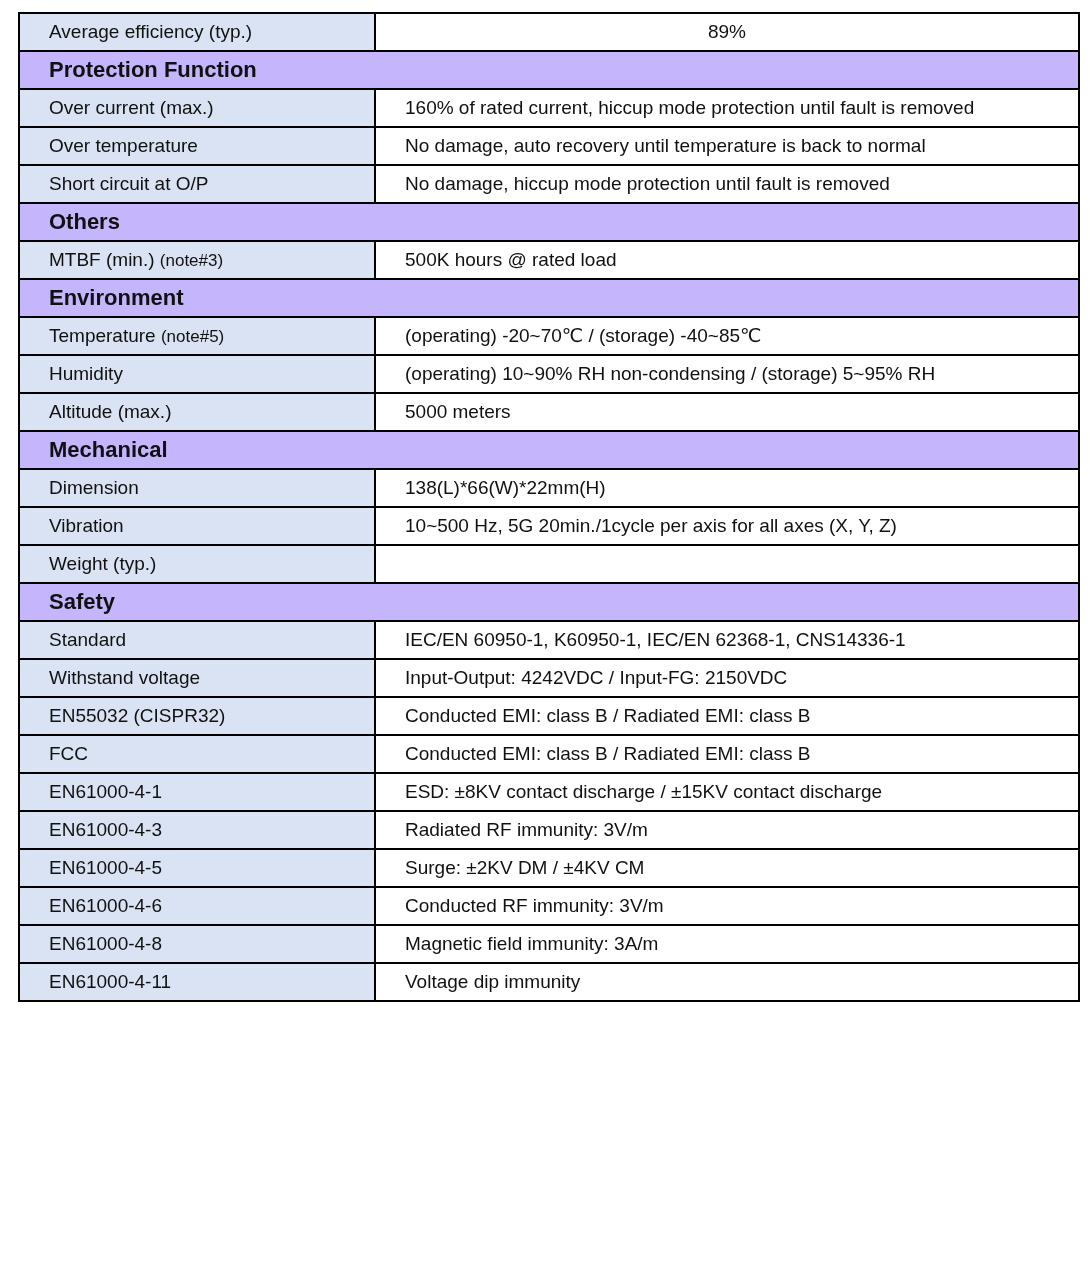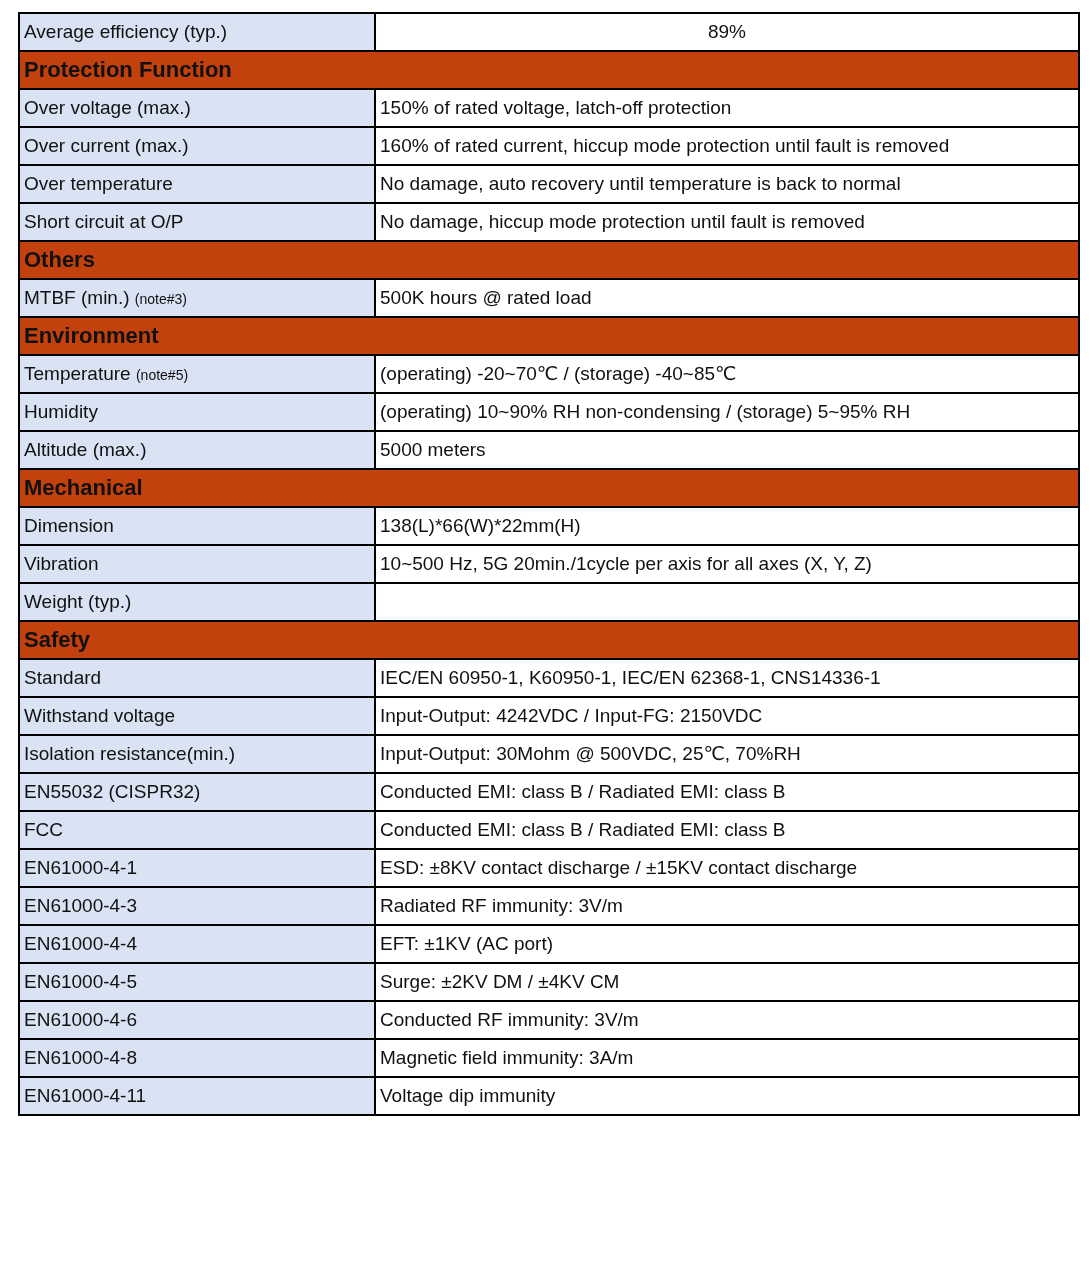--- a/index.html
+++ b/index.html
@@ -2,48 +2,44 @@
 <html><head>
 <meta charset="utf-8">
 <style>
   html, body { margin: 0; padding: 0; background: #ffffff; }
   body { width: 1090px; height: 1282px; position: relative; overflow: hidden;
          font-family: "Liberation Sans", "DejaVu Sans", sans-serif; color: #111; }
   table.spec { position: absolute; left: 18px; top: 12px; width: 1060px;
                border-collapse: collapse; table-layout: fixed; }
   table.spec col.c1 { width: 356px; }
   table.spec col.c2 { width: 704px; }
-  table.spec td { border: 2.5px solid #000; height: 36px; padding: 0 0 0 4px;
+  table.spec td { border: 2.5px solid #000; height: 36px; padding: 0 0 0 29px;
                   font-size: 19px; line-height: 20px; vertical-align: middle;
                   white-space: nowrap; overflow: hidden; }
   td.label { background: #dae3f3; }
   td.value { background: #ffffff; }
   td.value.center { text-align: center; padding-left: 0; border-radius: 11px; }
-  tr.section td { background: #c2410c; font-weight: bold; font-size: 22px; }
-  .note { font-size: 14px; }
+  tr.section td { background: #c4b5fd; font-weight: bold; font-size: 22px; }
+  .note { font-size: 17px; }
 </style>
 </head>
 <body>
 
 <table class="spec">
   <colgroup>
       <col class="c1">
       <col class="c2">
     </colgroup>
   <tbody id="spec-body">
       <tr>
         <td class="label"><span>Average efficiency (typ.)</span></td>
         <td class="value center">89%</td>
       </tr>
       <tr class="section">
         <td colspan="2">Protection Function</td>
-      </tr>
-      <tr>
-        <td class="label"><span>Over voltage (max.)</span></td>
-        <td class="value">150% of rated voltage, latch-off protection</td>
       </tr>
       <tr>
         <td class="label"><span>Over current (max.)</span></td>
         <td class="value">160% of rated current, hiccup mode protection until fault is removed</td>
       </tr>
       <tr>
         <td class="label"><span>Over temperature</span></td>
         <td class="value">No damage, auto recovery until temperature is back to normal</td>
       </tr>
       <tr>
@@ -92,42 +88,34 @@
       </tr>
       <tr>
         <td class="label"><span>Standard</span></td>
         <td class="value">IEC/EN 60950-1, K60950-1, IEC/EN 62368-1, CNS14336-1</td>
       </tr>
       <tr>
         <td class="label"><span>Withstand voltage</span></td>
         <td class="value">Input-Output: 4242VDC / Input-FG: 2150VDC</td>
       </tr>
       <tr>
-        <td class="label"><span>Isolation resistance(min.)</span></td>
-        <td class="value">Input-Output: 30Mohm @ 500VDC, 25℃, 70%RH</td>
-      </tr>
-      <tr>
         <td class="label"><span>EN55032 (CISPR32)</span></td>
         <td class="value">Conducted EMI: class B / Radiated EMI: class B</td>
       </tr>
       <tr>
         <td class="label"><span>FCC</span></td>
         <td class="value">Conducted EMI: class B / Radiated EMI: class B</td>
       </tr>
       <tr>
         <td class="label"><span>EN61000-4-1</span></td>
         <td class="value">ESD: ±8KV contact discharge / ±15KV contact discharge</td>
       </tr>
       <tr>
         <td class="label"><span>EN61000-4-3</span></td>
         <td class="value">Radiated RF immunity: 3V/m</td>
-      </tr>
-      <tr>
-        <td class="label"><span>EN61000-4-4</span></td>
-        <td class="value">EFT: ±1KV (AC port)</td>
       </tr>
       <tr>
         <td class="label"><span>EN61000-4-5</span></td>
         <td class="value">Surge: ±2KV DM / ±4KV CM</td>
       </tr>
       <tr>
         <td class="label"><span>EN61000-4-6</span></td>
         <td class="value">Conducted RF immunity: 3V/m</td>
       </tr>
       <tr>

